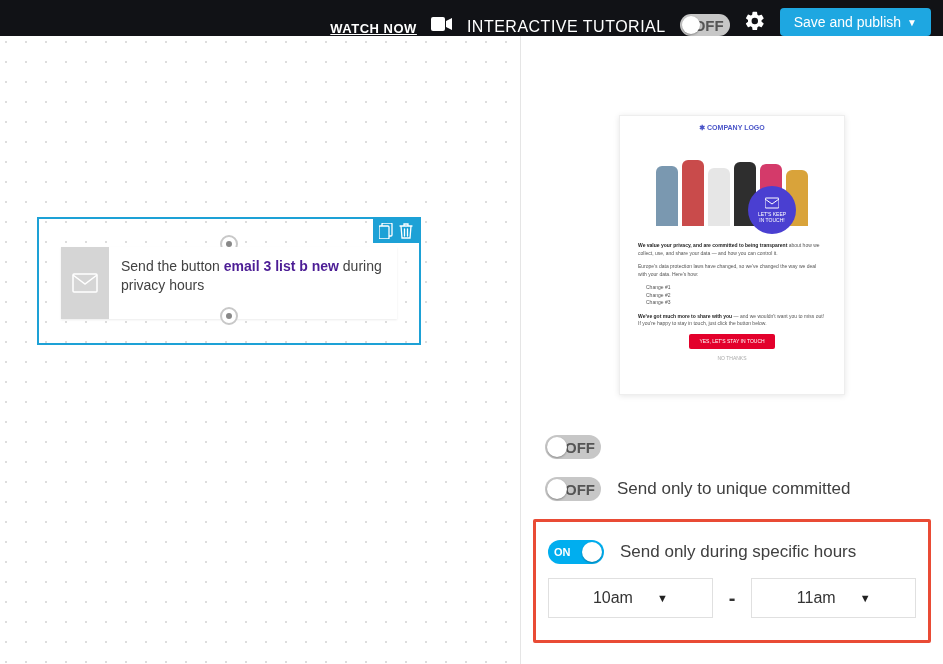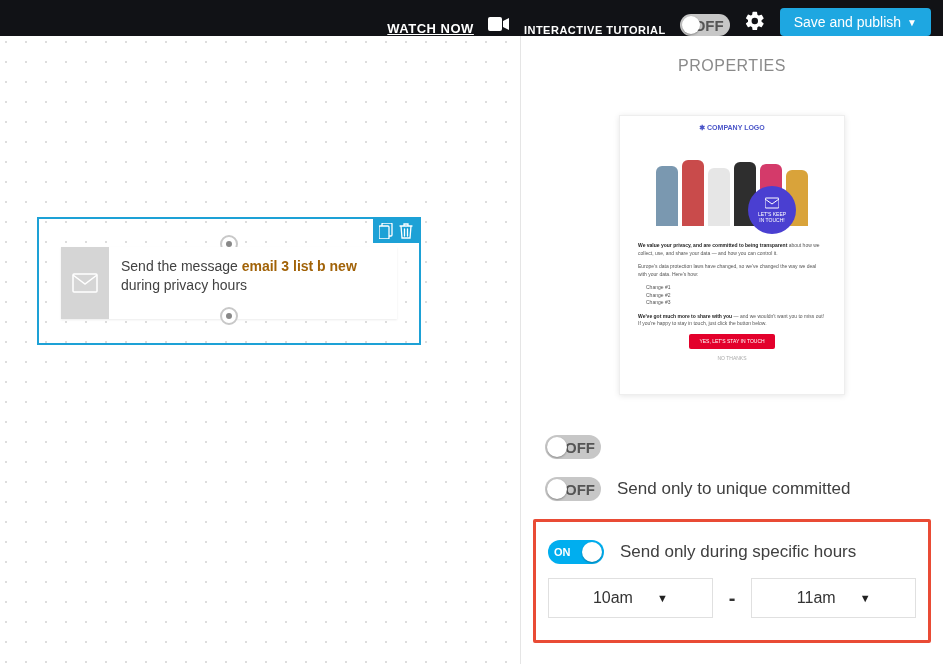--- a/index.html
+++ b/index.html
@@ -1,21 +1,21 @@
 <!DOCTYPE html>
 <html><head>
 <meta charset="utf-8">
 <style>
 * { margin: 0; padding: 0; box-sizing: border-box; font-family: Arial, Helvetica, sans-serif; }
 body { width: 943px; height: 664px; overflow: hidden; background: #fff; }
 
 .topbar { background: #111216; height: 36px; display: flex; align-items: flex-end; justify-content: flex-end; padding-right: 12px; gap: 14px; }
 .watch-now { color: #fff; font-weight: bold; font-size: 13px; letter-spacing: 0.5px; text-decoration: underline; cursor: pointer; }
 .video-icon { color: #fff; }
-.tutorial-label { color: #fff; font-weight: bold; font-size: 11px; letter-spacing: 0.5px; }
+.tutorial-label { color: #fff; font-weight: normal; font-size: 16px; letter-spacing: 0.5px; }
 .toggle { width: 50px; height: 22px; border-radius: 11px; background: #c7c7c7; position: relative; display: inline-flex; align-items: center; cursor: pointer; padding: 0 6px; }
 .toggle .knob { width: 18px; height: 18px; background: #fff; border-radius: 50%; position: absolute; top: 2px; box-shadow: 0 1px 2px rgba(0,0,0,.3); }
 .toggle.off { justify-content: flex-end; }
 .toggle.off .knob { left: 2px; }
 .toggle.off .txt { color: #555; font-weight: bold; font-size: 15px; margin-left: 18px; }
 .toggle.on { background: #00aeef; justify-content: flex-start; }
 .toggle.on .knob { right: 2px; }
 .toggle.on .txt { color: #fff; font-weight: bold; font-size: 11px; margin-right: 30px; }
 .gear-icon { color: #fff; cursor: pointer; }
 .save-btn { background: #1ea7e1; color: #fff; border: none; border-radius: 4px; padding: 6px 14px; font-size: 14px; cursor: pointer; display: flex; align-items: center; gap: 6px; }
@@ -32,21 +32,21 @@
 .node { position: absolute; left: 37px; top: 181px; width: 384px; height: 128px; border: 2px solid #1da1d6; background: rgba(255,255,255,0); }
 .node-toolbar { position: absolute; top: 0; right: 0; background: #1da1d6; display: flex; gap: 6px; padding: 4px 6px; }
 .node-toolbar svg { cursor: pointer; }
 .connector { width: 18px; height: 18px; border: 2px solid #c8c8c8; border-radius: 50%; background: #fff; position: absolute; left: 50%; transform: translateX(-50%); display: flex; align-items: center; justify-content: center; }
 .connector .dot { width: 6px; height: 6px; background: #888; border-radius: 50%; }
 .connector.top { top: 16px; }
 .connector.bottom { bottom: 18px; }
 .node-body { position: absolute; top: 28px; left: 22px; right: 22px; height: 72px; background: #f5f5f5; display: flex; align-items: stretch; box-shadow: 0 1px 2px rgba(0,0,0,.08); }
 .node-icon-box { width: 48px; background: #d5d5d5; display: flex; align-items: center; justify-content: center; }
 .node-text { flex: 1; background: #fff; padding: 10px 12px; font-size: 14px; color: #424242; line-height: 1.35; }
-.node-text b { color: #a16207; }
+.node-text b { color: #4c1d95; }
 
 .panel-content { padding: 20px 24px 0 24px; flex: 1; overflow: auto; }
 .preview-thumb { width: 226px; height: 280px; margin: 0 auto 40px auto; background: #fff; border: 1px solid #eee; box-shadow: 0 1px 6px rgba(0,0,0,.1); position: relative; overflow: hidden; }
 .thumb-head { text-align: center; font-size: 7px; color: #4a55c8; font-weight: bold; padding: 8px 0 4px; }
 .thumb-hero { height: 90px; position: relative; display:flex; justify-content:center; align-items:flex-end; gap:4px; }
 .thumb-person { width:22px; height:60px; border-radius:6px 6px 0 0; }
 .thumb-badge { position:absolute; right:48px; bottom:-8px; width:48px; height:48px; border-radius:50%; background:#4a3fd1; color:#fff; font-size:5px; display:flex; align-items:center; justify-content:center; text-align:center; flex-direction:column; line-height:1.2;}
 .thumb-body { padding: 16px 18px 8px; font-size:5px; color:#555; line-height:1.5;}
 .thumb-body .bold { font-weight:bold; color:#222; }
 .thumb-list { padding-left:8px; margin:6px 0;}
@@ -105,32 +105,31 @@
           <span class="dot"></span>
         </div>
       <div class="node-body">
         <div class="node-icon-box">
           <svg width="26" height="20" viewBox="0 0 26 20">
               <rect x="1" y="1" width="24" height="18" rx="1" fill="none" stroke="#fff" stroke-width="1.5"></rect>
               <path d="M1 2l12 9 12-9" fill="none" stroke="#fff" stroke-width="1.5"></path>
             </svg>
         </div>
         <div class="node-text">
-          <span>Send the message </span><b>email 3 list b new</b><span> during privacy hours</span>
+          <span>Send the button </span><b>email 3 list b new</b><span> during privacy hours</span>
         </div>
       </div>
       <div class="connector bottom">
           <span class="dot"></span>
         </div>
     </div>
   </div>
 
   <div class="sidepanel">
     <div class="tabs">
-      <div class="tab">PROPERTIES</div>
     </div>
     <div class="panel-content">
       <div class="preview-thumb">
         <div class="thumb-head">✱ COMPANY LOGO</div>
         <div class="thumb-hero">
           <div class="thumb-person" style="background:#7a98b0"></div>
           <div class="thumb-person" style="background:#c94b4b;height:66px"></div>
           <div class="thumb-person" style="background:#e6e6e6;height:58px"></div>
           <div class="thumb-person" style="background:#2e2e2e;height:64px"></div>
           <div class="thumb-person" style="background:#d43a6a;height:62px"></div>

